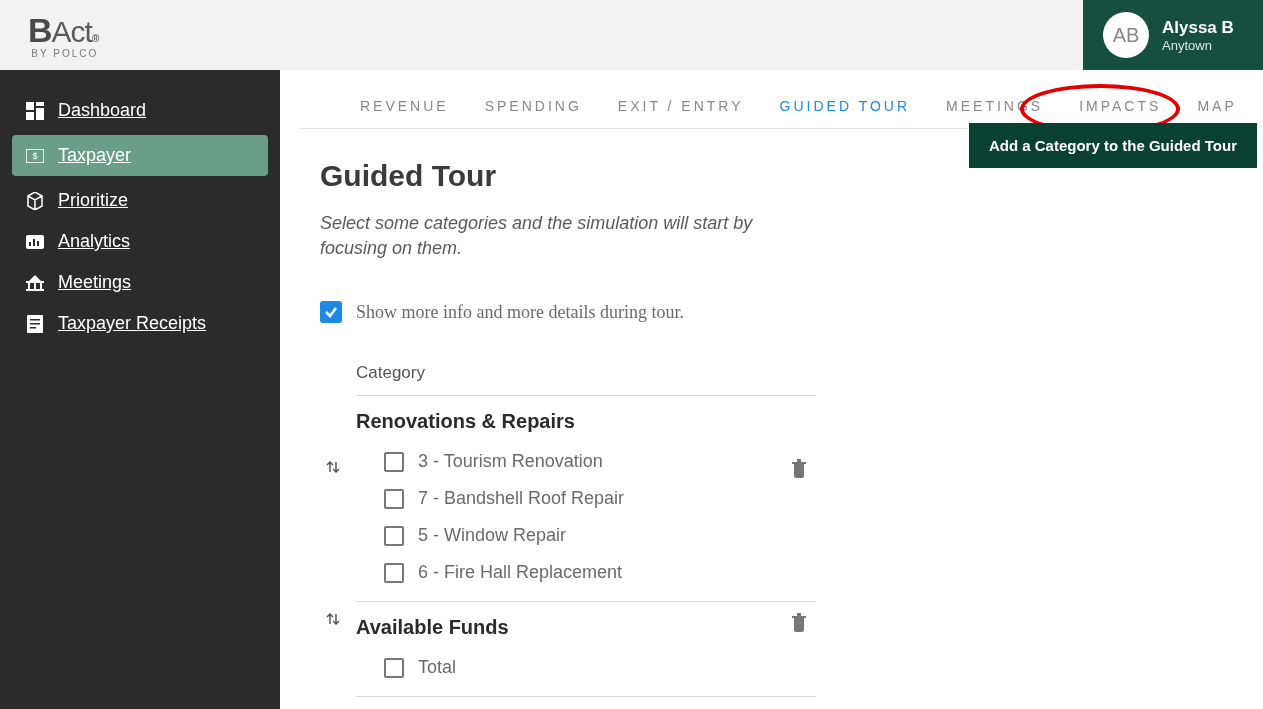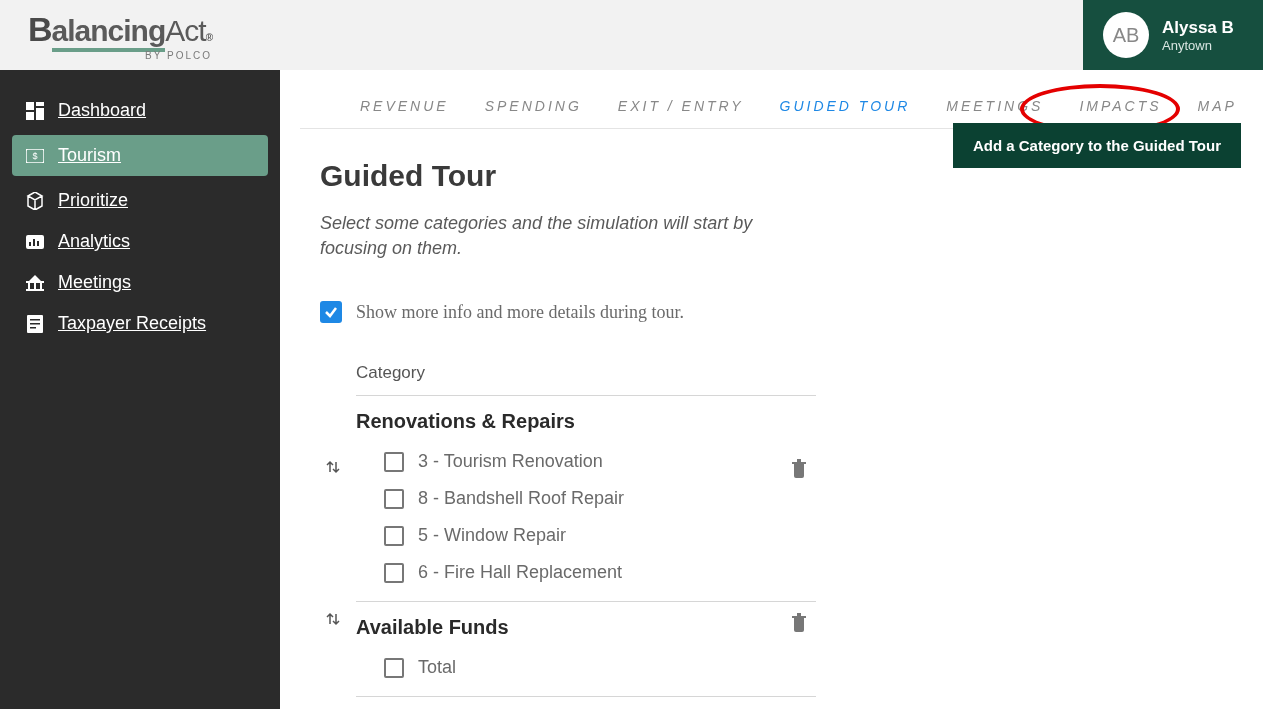--- a/index.html
+++ b/index.html
@@ -16,27 +16,27 @@
 .user-org { font-size: 13px; color: #d9e6e2; }
 
 .layout { display: flex; height: calc(100vh - 70px); }
 .sidebar { width: 280px; background: #2b2b2b; padding-top: 20px; flex-shrink: 0; }
 .nav-item { display: flex; align-items: center; gap: 14px; padding: 10px 26px; color: #fff; font-size: 18px; cursor: pointer; text-decoration: underline; }
 .nav-item.active { background: #6a9e89; margin: 4px 12px; border-radius: 4px; padding: 10px 14px; }
 .nav-icon { width: 18px; height: 18px; display: flex; align-items: center; justify-content: center; flex-shrink: 0; }
 
 .main { flex: 1; background: #fff; overflow: hidden; position: relative; }
 .tabs { display: flex; gap: 36px; padding: 28px 0 14px 60px; border-bottom: 1px solid #e4e4e4; margin: 0 40px 0 20px; }
-.tab { color: #888; font-size: 14px; letter-spacing: 3px; font-weight: 500; cursor: pointer; white-space: nowrap; font-style: italic; }
+.tab { color: #888; font-size: 14px; letter-spacing: 3px; font-weight: 500; cursor: pointer; white-space: nowrap; }
 .tab.active { color: #1e88e5; }
 
 .highlight-ring { position: absolute; top: 14px; left: 740px; width: 160px; height: 50px; border: 4px solid #e40000; border-radius: 50%; pointer-events: none; }
 
 .content { padding: 30px 60px 0 40px; position: relative; }
-.add-btn { position: absolute; right: 22px; top: -6px; background: #0b4132; color: #fff; border: none; padding: 14px 20px; font-size: 15px; font-weight: 600; cursor: pointer; }
+.add-btn { position: absolute; right: 6px; top: -6px; background: #0b4132; color: #fff; border: none; padding: 14px 20px; font-size: 15px; font-weight: 600; cursor: pointer; }
 .page-title { font-size: 30px; font-weight: 700; color: #3a3a3a; margin-bottom: 18px; }
 .page-desc { font-size: 18px; font-style: italic; color: #5a5a5a; max-width: 440px; line-height: 1.4; margin-bottom: 40px; }
 
 .checkbox-row { display: flex; align-items: center; gap: 14px; margin-bottom: 40px; }
 .cbx { width: 22px; height: 22px; background: #1e88e5; border-radius: 3px; display: flex; align-items: center; justify-content: center; cursor: pointer; }
 .cbx svg { stroke: #fff; }
 .cbx-label { font-size: 18px; color: #6a6a6a; font-family: Liberation Serif, serif; }
 
 .cat-table { margin-left: 36px; max-width: 460px; }
 .cat-header { font-size: 17px; color: #555; padding-bottom: 12px; border-bottom: 1px solid #d6d6d6; }
@@ -50,21 +50,20 @@
 .trash.first { top: 62px; }
 .trash.second { top: 10px; }
 </style>
 </head>
 <body>
 
 <div class="header">
   <div class="logo">
     <div class="logo-main">
       <span class="logo-b">B</span>
-        <span style="border-bottom:4px solid #6a9e89;">alancing</span>
         <span style="font-weight:400;">Act</span>
         <span style="font-size:10px;">®</span>
     </div>
     <div class="logo-sub">BY POLCO</div>
   </div>
   <div class="user-box">
     <div class="avatar">AB</div>
     <div>
       <div class="user-name">Alyssa B</div>
       <div class="user-org">Anytown</div>
@@ -85,21 +84,21 @@
         </span>
       <span>Dashboard</span>
     </div>
     <div class="nav-item active">
       <span class="nav-icon">
           <svg width="18" height="14" viewBox="0 0 18 14">
             <rect x="0" y="0" width="18" height="14" rx="2" fill="none" stroke="#fff" stroke-width="1.5"></rect>
             <text x="9" y="10" fill="#fff" font-size="9" text-anchor="middle">$</text>
           </svg>
         </span>
-      <span>Tourism</span>
+      <span>Taxpayer</span>
     </div>
     <div class="nav-item">
       <span class="nav-icon">
           <svg width="18" height="18" viewBox="0 0 18 18" fill="#fff">
             <path d="M2 4 L9 0 L16 4 L9 8 Z M9 18 L9 8 M2 4 L2 14 L9 18 M16 4 L16 14 L9 18" stroke="#fff" fill="none" stroke-width="1.5"></path>
           </svg>
         </span>
       <span>Prioritize</span>
     </div>
     <div class="nav-item">
@@ -175,21 +174,21 @@
                 <path d="M4 4 L4 14 M1 7 L4 4 L7 7 M10 4 L10 14 M7 11 L10 14 L13 11"></path>
               </svg>
           </div>
           <div class="cat-group-title">Renovations &amp; Repairs</div>
           <div class="cat-item">
             <div class="cat-cbx"></div>
             <span>3 - Tourism Renovation</span>
           </div>
           <div class="cat-item">
             <div class="cat-cbx"></div>
-            <span>8 - Bandshell Roof Repair</span>
+            <span>7 - Bandshell Roof Repair</span>
           </div>
           <div class="trash first">
             <svg width="18" height="20" viewBox="0 0 18 20" fill="#777">
                 <rect x="2" y="4" width="14" height="2"></rect>
                 <rect x="7" y="1" width="4" height="3"></rect>
                 <path d="M4 6 L4 18 Q4 20 6 20 L12 20 Q14 20 14 18 L14 6 Z"></path>
               </svg>
           </div>
           <div class="cat-item">
             <div class="cat-cbx"></div>

